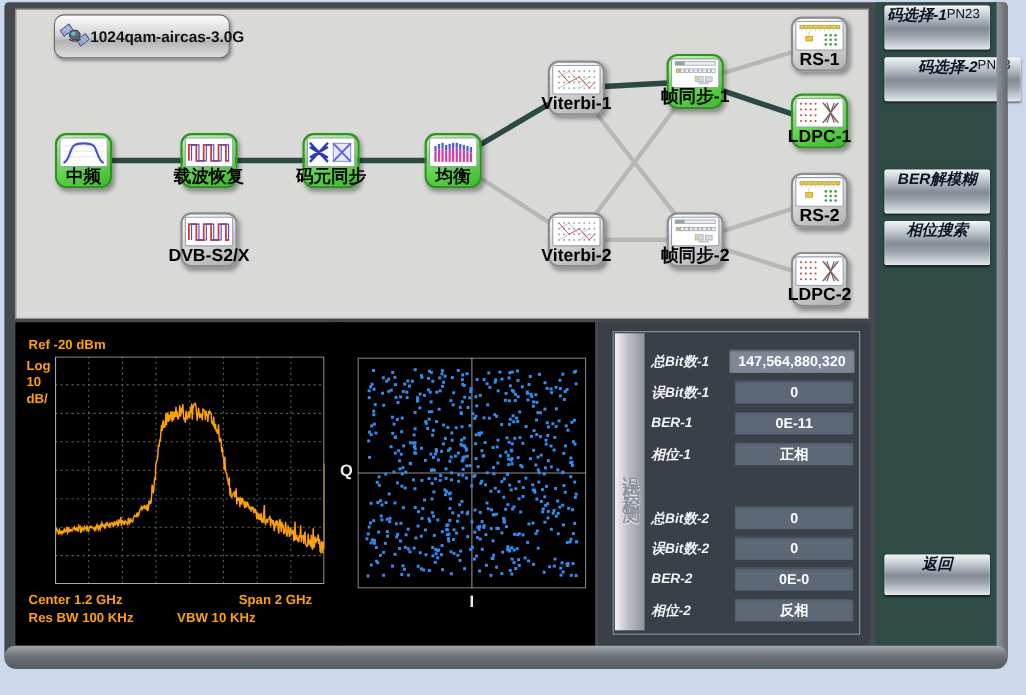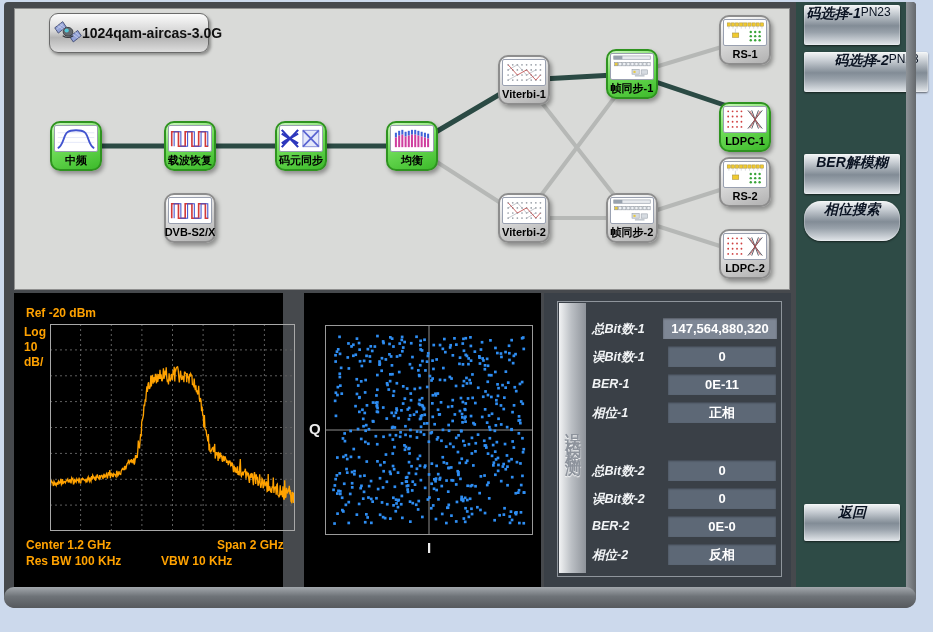--- a/index.html
+++ b/index.html
@@ -13,24 +13,24 @@
   .diagram{position:absolute;left:10px;top:6px;width:776px;height:282px;background:#d9dad8;border:1px solid #8f8f8f;box-sizing:border-box;}
   .conn{position:absolute;left:0;top:0;width:774px;height:280px;pointer-events:none;}
   .title-block{position:absolute;left:34px;top:4px;width:158px;height:38px;border:1px solid #6a6a6a;border-radius:9px;background:linear-gradient(180deg,#fcfcfc,#d6d6d6 45%,#b4b4b4 62%,#dedede);box-shadow:1.5px 2px 3px rgba(0,0,0,.35);display:flex;align-items:center;}
   .sat{width:30px;height:28px;margin-left:3px;flex:0 0 auto;}
   .title-text{font-size:14px;font-weight:bold;color:#101010;white-space:nowrap;margin-left:-1px;}
   .block{position:absolute;width:52px;height:50px;border-radius:10px;border:2px solid;box-sizing:border-box;box-shadow:2px 3px 4px rgba(0,0,0,.35);display:flex;flex-direction:column;align-items:center;}
   .block.active{background:linear-gradient(160deg,#cdf6bf,#6fdc58 45%,#3cba2a);border-color:#2f9320;}
   .block.inactive{background:linear-gradient(160deg,#ffffff,#d9d9d9 45%,#b1b1b1);border-color:#8d8d8d;}
   .icon-box{width:42px;height:26px;background:#fff;border:1px solid #99a0b0;border-radius:2px;margin-top:2px;overflow:hidden;}
   .icon-box svg{display:block;width:100%;height:100%;}
-  .block-label{height:17px;line-height:17px;font-size:11px;font-weight:bold;color:#000;white-space:nowrap;}
+  .block-label{height:17px;line-height:17px;font-size:16px;font-weight:bold;color:#000;white-space:nowrap;}
 
   
-  .spectrum{position:absolute;left:10px;top:291px;width:269px;height:294px;background:#000;color:#ffa200;font-weight:bold;font-size:12px;}
+  .spectrum{position:absolute;left:10px;top:291px;width:269px;height:294px;background:#000;color:#ffa200;font-weight:bold;font-size:12px;padding-left:28px;}
   .spectrum .t{position:absolute;white-space:nowrap;}
   .ref{left:12px;top:13px;}
   .scale{left:10px;top:32px;line-height:15px;}
   .ctr{left:12px;top:245px;} .spn{left:203px;top:245px;}
   .rbw{left:12px;top:261px;} .vbw{left:147px;top:261px;}
   .specplot{position:absolute;left:36px;top:31px;width:245px;height:207px;}
   .grid{stroke:#5f5f5f;stroke-width:1;stroke-dasharray:2,3;}
 
   .constellation{position:absolute;left:300px;top:291px;width:237px;height:294px;background:#000;}
   .constplot{position:absolute;left:21px;top:32px;width:208px;height:210px;}
@@ -311,21 +311,21 @@
               <circle cx="27" cy="16.8" r="1.25" fill="#3aa43a"></circle>
               <circle cx="31.6" cy="16.8" r="1.25" fill="#3aa43a"></circle>
               <circle cx="36.2" cy="16.8" r="1.25" fill="#3aa43a"></circle>
               <circle cx="27" cy="21.1" r="1.25" fill="#3aa43a"></circle>
               <circle cx="31.6" cy="21.1" r="1.25" fill="#3aa43a"></circle>
               <circle cx="36.2" cy="21.1" r="1.25" fill="#3aa43a"></circle>
             </svg>
           </div>
           <div class="block-label">RS-1</div>
         </div>
-        <div class="block active" style="left: 704px; top: 93px;">
+        <div class="block active" style="left: 704px; top: 76px;">
           <div class="icon-box">
             <svg viewBox="0 0 42 26">
               <circle cx="3.5" cy="4.5" r="0.95" fill="#cf4040"></circle>
               <circle cx="8.1" cy="4.5" r="0.95" fill="#cf4040"></circle>
               <circle cx="12.7" cy="4.5" r="0.95" fill="#cf4040"></circle>
               <circle cx="17.299999999999997" cy="4.5" r="0.95" fill="#cf4040"></circle>
               <circle cx="3.5" cy="9.9" r="0.95" fill="#cf4040"></circle>
               <circle cx="8.1" cy="9.9" r="0.95" fill="#cf4040"></circle>
               <circle cx="12.7" cy="9.9" r="0.95" fill="#cf4040"></circle>
               <circle cx="17.299999999999997" cy="9.9" r="0.95" fill="#cf4040"></circle>
@@ -1093,21 +1093,21 @@
           <div class="sb1">码选择-1</div>
           <div class="sb2 right">PN23</div>
         </div>
         <div class="sbtn" style="top: 50px; height: 40px; padding-left: 28px;">
           <div class="sb1">码选择-2</div>
           <div class="sb2 right">PN23</div>
         </div>
         <div class="sbtn" style="top: 152px; height: 40px;">
           <div class="sb1">BER解模糊</div>
         </div>
-        <div class="sbtn" style="top: 199px; height: 40px; border-radius: 17px;">
+        <div class="sbtn" style="top: 199px; height: 40px;">
           <div class="sb1">相位搜索</div>
         </div>
         <div class="sbtn" style="top: 502px; height: 37px;">
           <div class="sb1">返回</div>
         </div>
       </div>
 
     <div class="frame-right"></div>
     <div class="frame-bottom"></div>
   </div>

